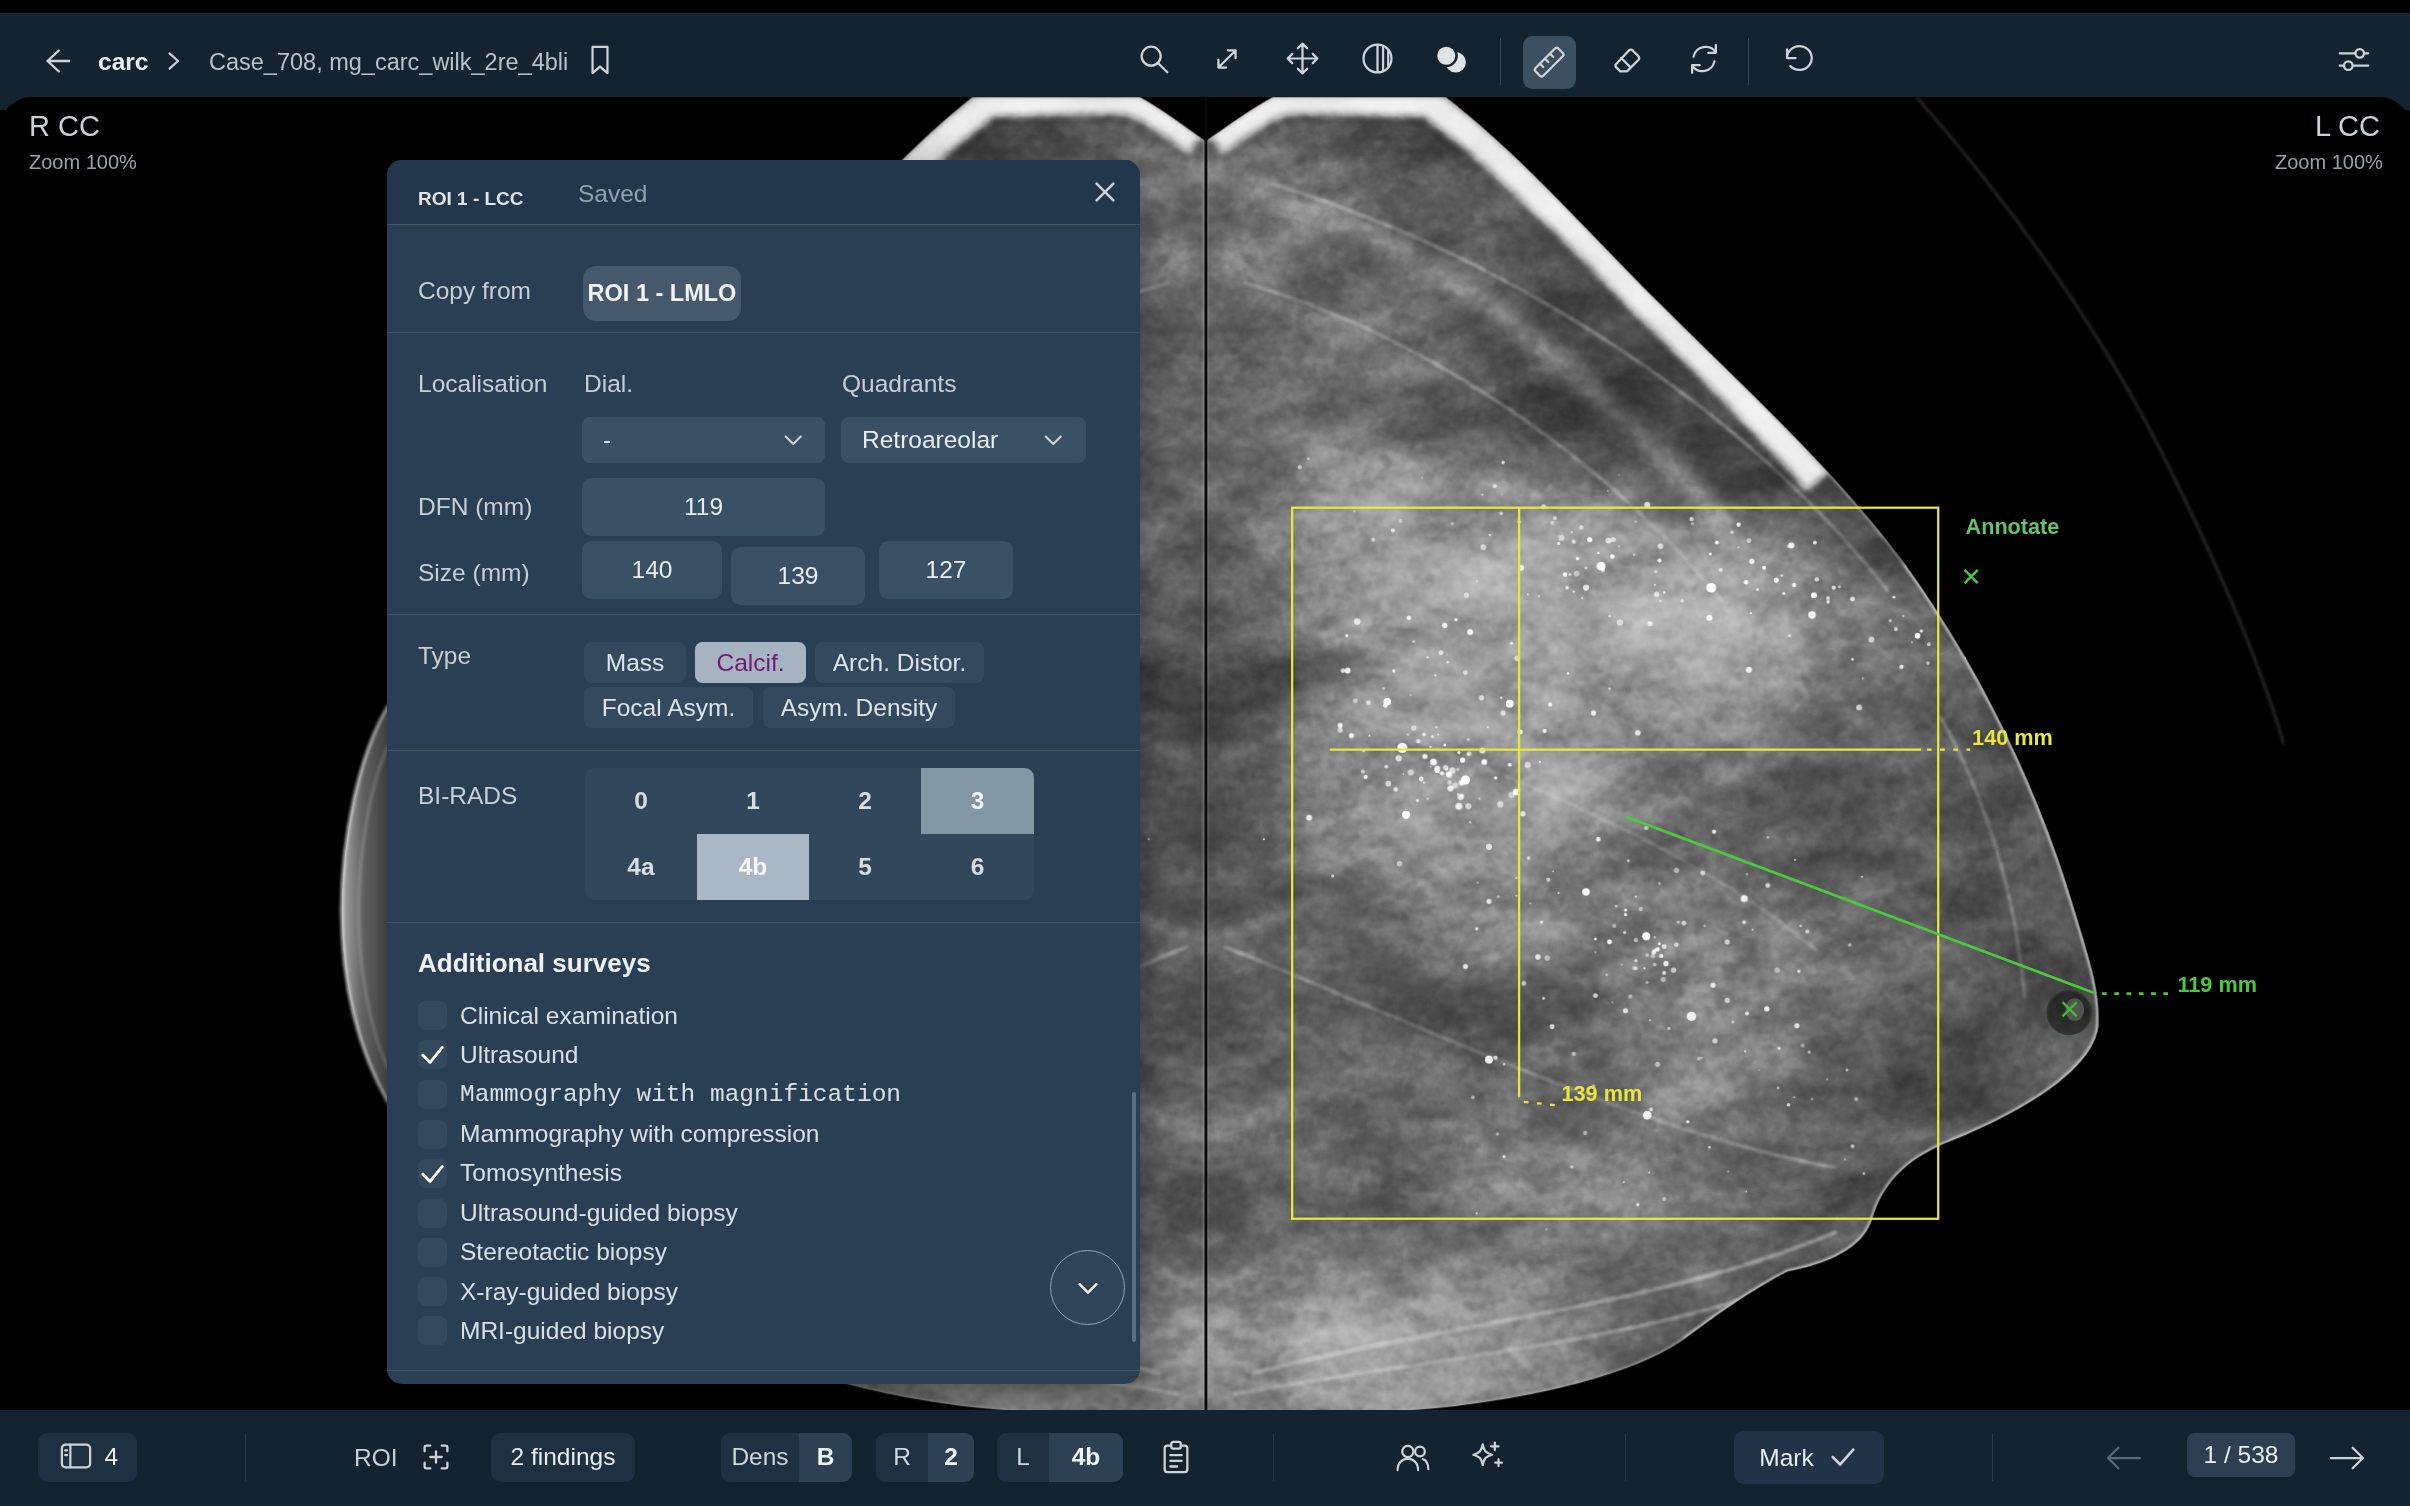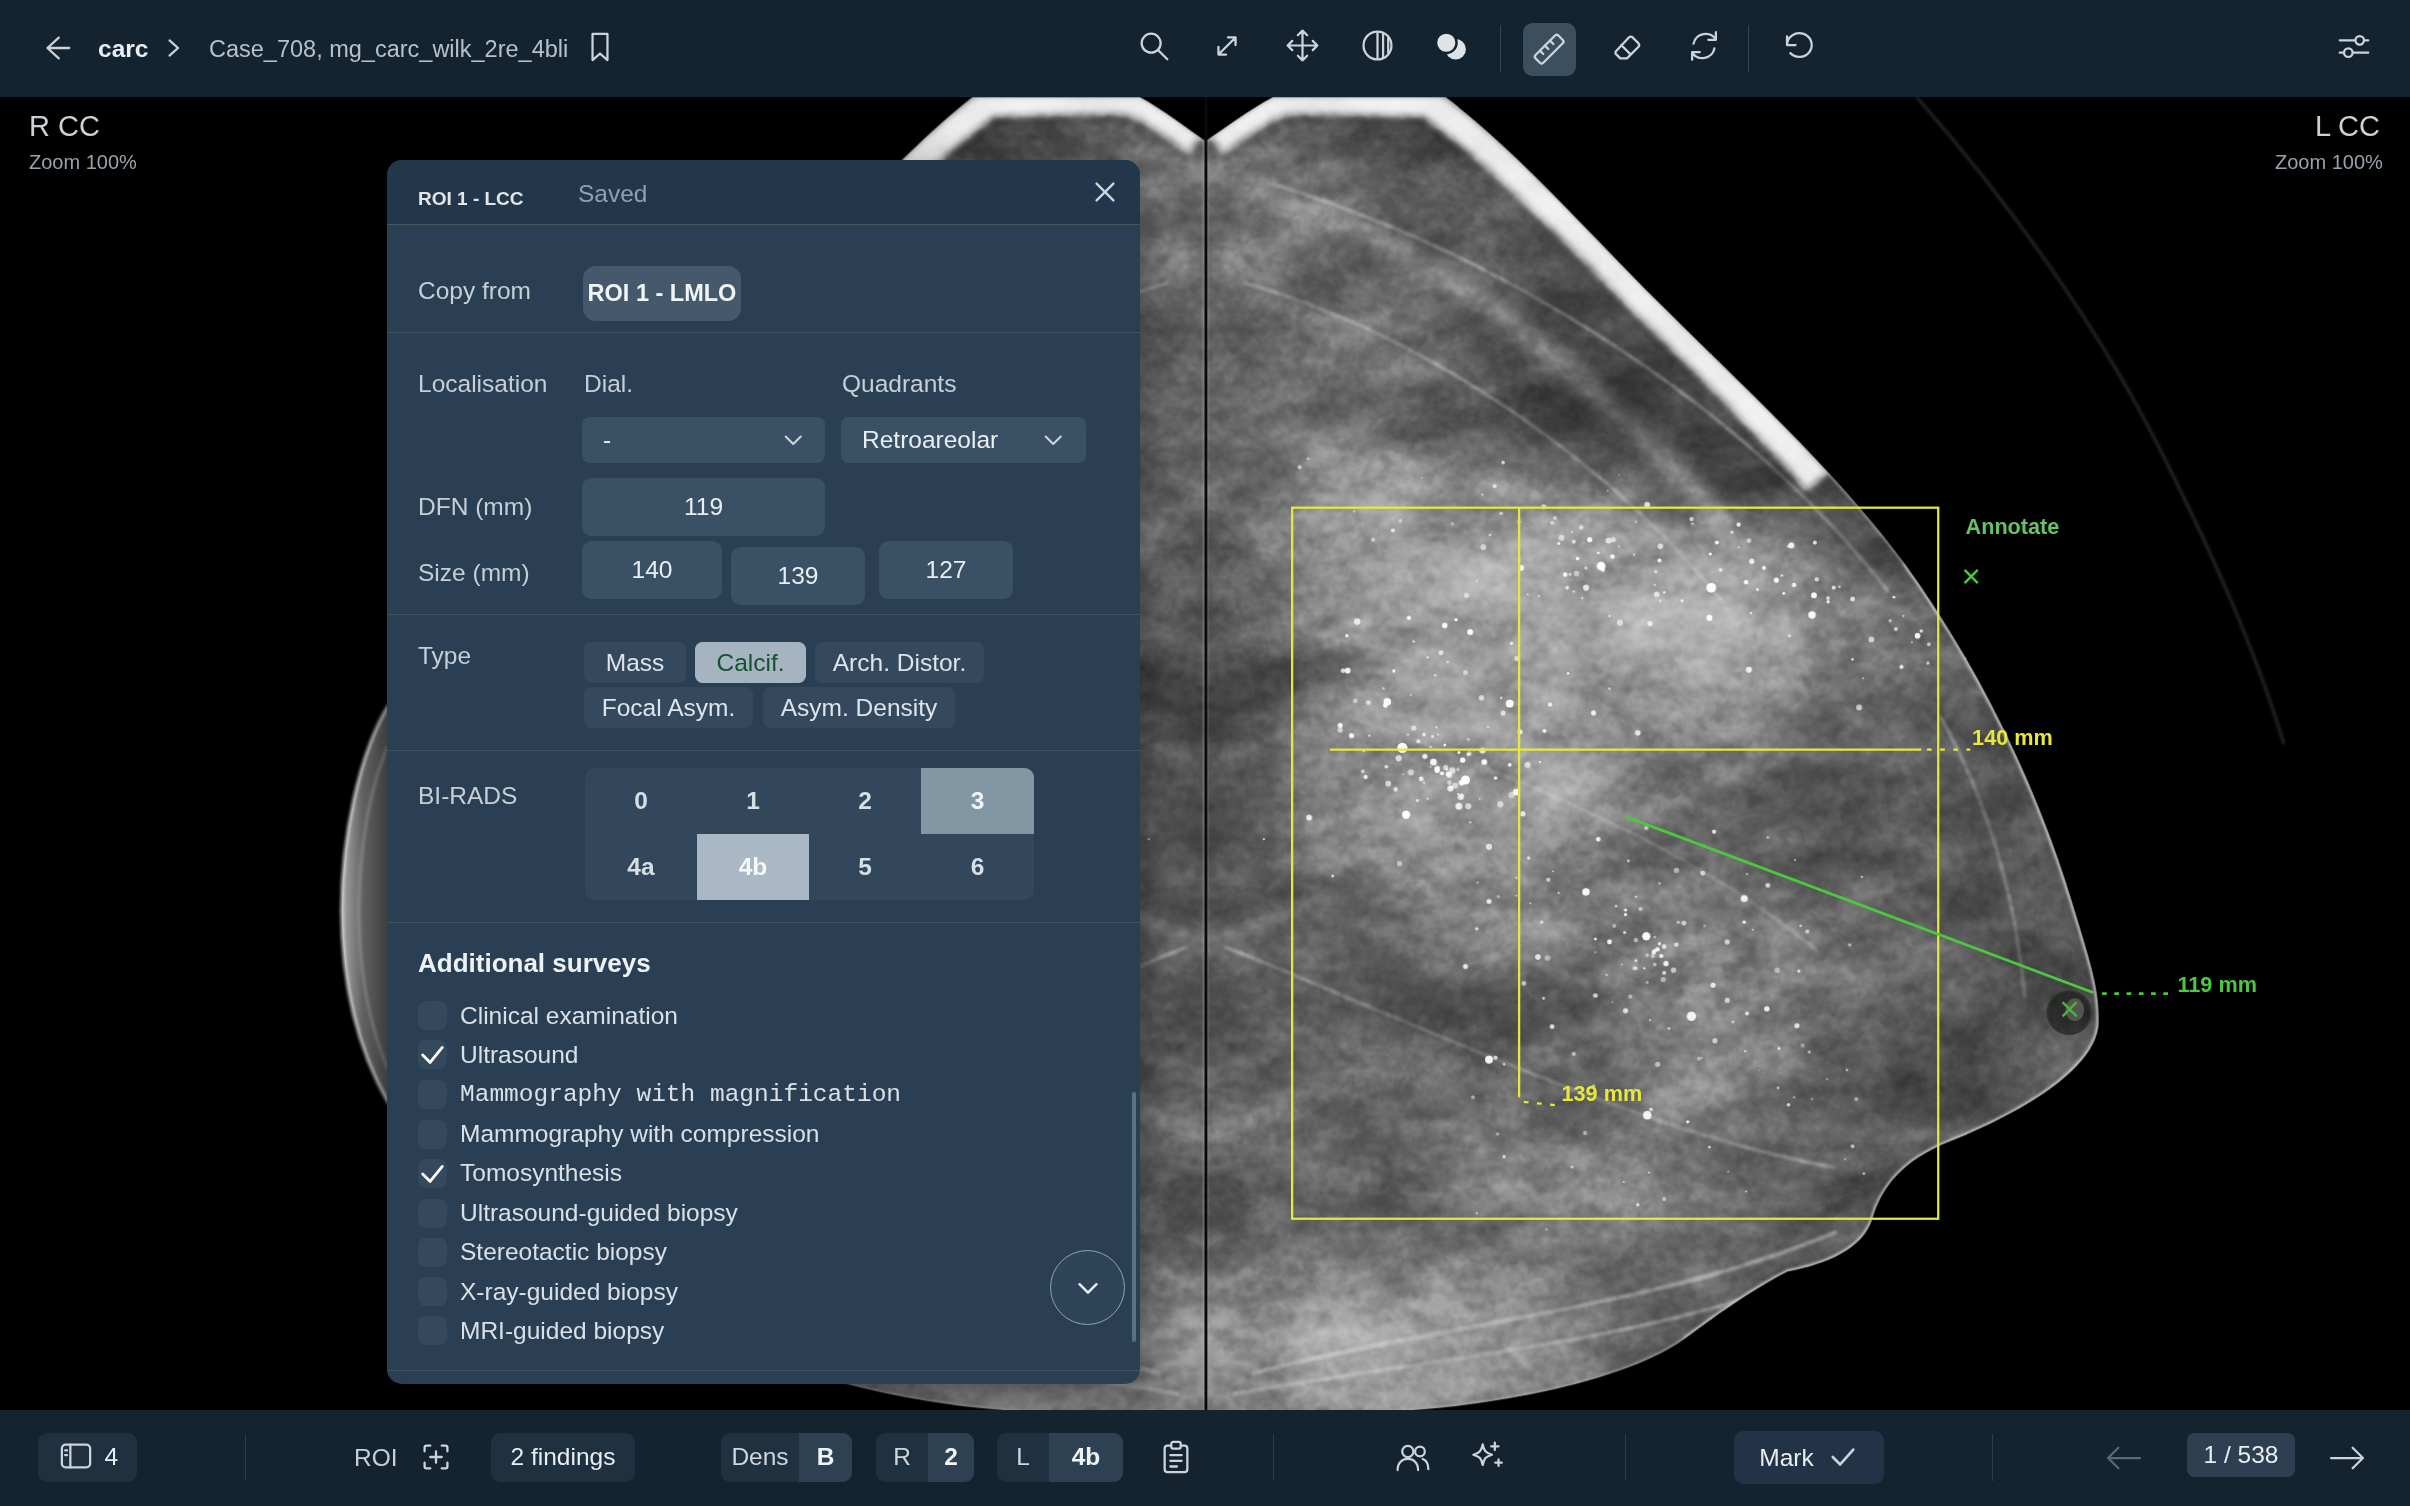--- a/index.html
+++ b/index.html
@@ -1,32 +1,32 @@
 <!DOCTYPE html>
 <html style="font-size:15px"><head><meta charset="utf-8"><style>
 *{margin:0;padding:0;box-sizing:border-box;}
 html,body{width:2411px;height:1507px;overflow:hidden;background:#000;font-family:"Liberation Sans",sans-serif;}
 .bar{position:absolute;left:0;width:2411px;height:97px;background:#132330;}
-#topbar{top:0;}
+#topbar{top:13px;}
 #botbar{top:1410px;}
 #viewer{position:absolute;left:0;top:97px;width:2411px;height:1313px;background:#000;border-radius:32px;overflow:hidden;}
 .vlabel{position:absolute;color:#c9d0d6;font-size:29px;}
 .vsub{position:absolute;color:#98a2ab;font-size:20px;}
 .icon{stroke:#ccd4da;stroke-width:2.4;fill:none;stroke-linecap:round;stroke-linejoin:round;}
 .tbtn{position:absolute;width:53px;height:53px;}
 .tsep{position:absolute;top:25.4px;width:0.9px;height:47px;background:#34454f;}
 #panel{position:absolute;left:387px;top:63px;width:753px;height:1224px;background:#2a3f54;border-radius:15px;box-shadow:0 17px 47px rgba(0,0,0,.55);}
 #phead{position:absolute;left:0;top:0;width:100%;height:65px;background:#22374b;border-radius:15px 15px 0 0;border-bottom:0.9px solid #44565f;}
 .pdiv{position:absolute;left:0;width:100%;height:0.9px;background:#40535e;}
 .lab{position:absolute;font-size:24.5px;color:#c6cfd6;}
 .chip{position:absolute;background:#46596c;border-radius:13px;color:#f0f4f7;font-weight:bold;font-size:23.5px;display:flex;align-items:center;justify-content:center;}
 .dd{position:absolute;background:#3a5065;border-radius:7.5px;height:46px;color:#e9eef3;font-size:24.5px;display:flex;align-items:center;padding-left:21px;}
 .inp{position:absolute;background:#3a5065;border-radius:9.4px;height:58px;color:#e9eef3;font-size:24.5px;display:flex;align-items:center;justify-content:center;}
 .tbt{position:absolute;background:#34495d;border-radius:7.5px;height:41px;color:#dde4ea;font-size:24.5px;display:flex;align-items:center;justify-content:center;}
-.tbt.sel{background:#a6b3c0;color:#14532d;}
+.tbt.sel{background:#a6b3c0;color:#701a75;}
 .cell{position:absolute;width:112px;height:66px;background:#32475b;color:#d7dfe6;font-size:24.5px;font-weight:bold;display:flex;align-items:center;justify-content:center;}
 .cbx{position:absolute;left:31px;width:29px;height:29px;background:#35495c;border-radius:7.5px;}
 .crow{position:absolute;left:73px;font-size:24.5px;color:#d9e0e6;}
 .bbtn{position:absolute;top:22.6px;height:49px;background:#1f3040;border-radius:9.4px;color:#e8eef2;font-size:24.5px;display:flex;align-items:center;justify-content:center;}
 .bseg{height:49px;display:flex;align-items:center;justify-content:center;color:#cfd7dd;font-size:24.5px;}
 .bsep{position:absolute;top:23.5px;width:0.9px;height:47px;background:#2c3d4a;}
 .btxt{position:absolute;font-size:24.5px;color:#c7d0d7;}
 </style></head>
 <body>
 

